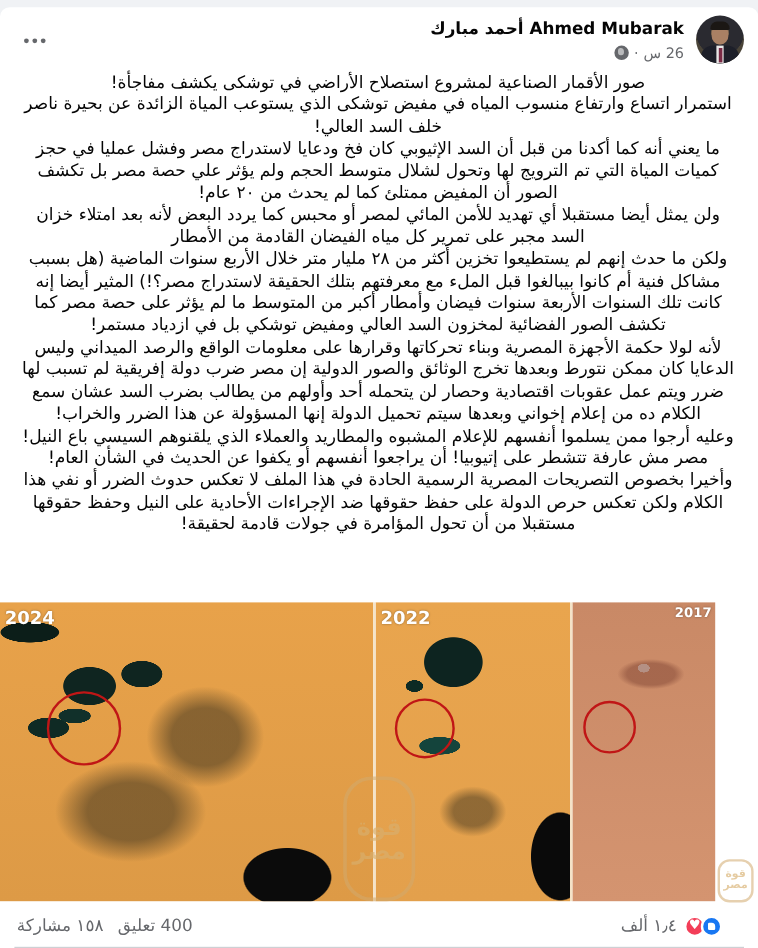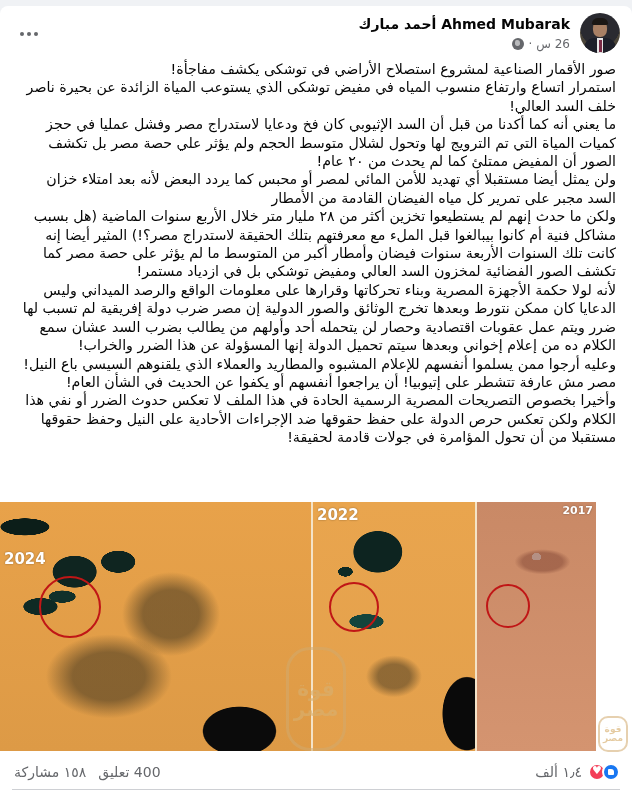--- a/index.html
+++ b/index.html
@@ -33,21 +33,21 @@
   .globe {
     display: inline-block; width: 12px; height: 12px; border-radius: 50%; background: #65676b; position: relative;
   }
   .globe::after { content:""; position:absolute; left:3px; top:2px; width:5px; height:6px; border-radius:40% 60% 50% 50%; background:#fff; opacity:.55; }
   .more {
     position: absolute; left: 20px; top: 26px; display: flex; gap: 3px;
   }
   .more span { width: 4px; height: 4px; border-radius: 50%; background: #65676b; display:block; }
   .post-text {
     position: absolute; top: 60px; left: 14px; right: 16px;
-    direction: rtl; text-align: right;
+    direction: rtl; text-align: center;
     font-size: 14.2px; line-height: 18.4px; color: #050505;
   }
   .post-text p { margin: 0; }
   .images {
     position: absolute; top: 502px; left: 0; width: 632px; height: 249px; display: flex;
   }
   .img { position: relative; height: 100%; overflow: hidden; }
   .img1 { width: 311px;
     background:
       radial-gradient(ellipse 28px 18px at 38% 24%, #0f2520 60%, transparent 62%),
@@ -72,41 +72,41 @@
   .img3 { width: 121px; border-left: 2px solid #f4e3c8;
     background:
       radial-gradient(ellipse 40px 18px at 55% 24%, rgba(140,80,60,.6) 50%, transparent 70%),
       radial-gradient(ellipse 8px 6px at 50% 22%, #f0f0f0 60%, transparent 62%),
       linear-gradient(180deg, #c98966, #d49470);
   }
   .year {
     position: absolute; top: 4px; color: #fff; font-weight: bold; font-size: 15px;
     font-family: "DejaVu Sans", sans-serif; text-shadow: 0 0 2px rgba(0,0,0,.4);
   }
-  .img1 .year { left: 4px; margin-top: 44px; }
+  .img1 .year { left: 4px; }
   .img2 .year { left: 4px; }
   .img3 .year { right: 3px; font-size: 11px; top: 2px; color:#fff; }
   .circle {
     position: absolute; border: 2px solid #c01616; border-radius: 50%;
   }
   .img1 .circle { left: 39px; top: 74px; width: 62px; height: 62px; }
   .img2 .circle { left: 16px; top: 80px; width: 50px; height: 50px; }
   .img3 .circle { left: 9px; top: 82px; width: 44px; height: 44px; }
   .watermark {
     position: absolute; border: 3px solid rgba(210,170,110,.55); border-radius: 24px;
     color: rgba(215,175,110,.65); font-weight: bold; text-align: center; direction: rtl;
     display: flex; flex-direction: column; align-items: center; justify-content: center; line-height: 1;
   }
   .wm-main { left: 286px; top: 145px; width: 60px; height: 104px; font-size: 20px; }
   .wm-small { right: 4px; top: 214px; width: 30px; height: 36px; font-size: 9px; border-width: 2px; border-radius: 10px; }
   .footer {
     position: absolute; top: 751px; left: 0; right: 0; height: 39px;
   }
   .reactions {
-    position: absolute; right: 12px; top: 12px; display: flex; align-items: center; direction: rtl; gap: 6px;
+    position: absolute; right: 30px; top: 12px; display: flex; align-items: center; direction: rtl; gap: 6px;
   }
   .react-icons { display:flex; direction: rtl; }
   .r-like, .r-love {
     width: 18px; height: 18px; border-radius: 50%; border: 2px solid #fff; position: relative;
   }
   .r-like { background: #1877f2; z-index: 2; }
   .r-love { background: #f33e58; margin-right: -4px; z-index: 1; }
   .r-like::after { content:""; position:absolute; left:4px; top:4px; width:6px; height:6px; background:#fff; border-radius:1px 3px 1px 1px; }
   .r-love::after { content:"♥"; position:absolute; left:2px; top:-1px; font-size:11px; color:#fff; }
   .react-count { font-size: 14px; color: #65676b; }

